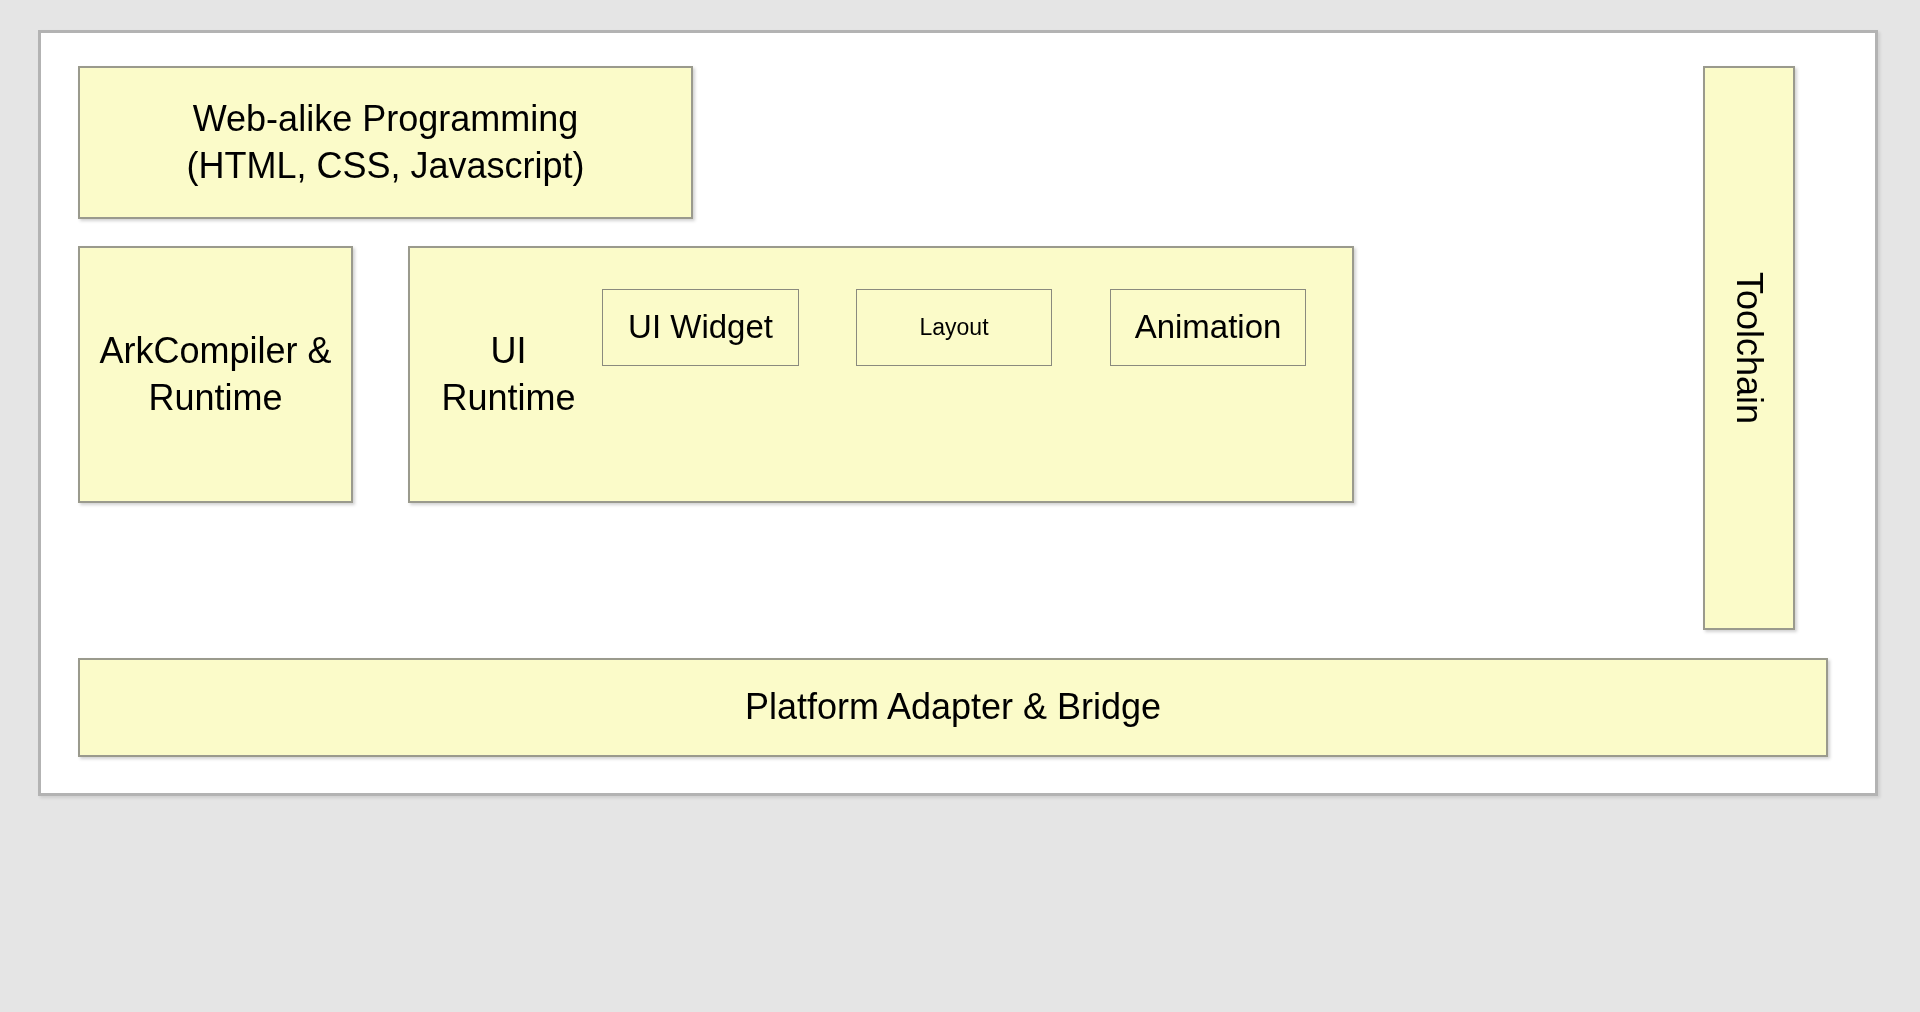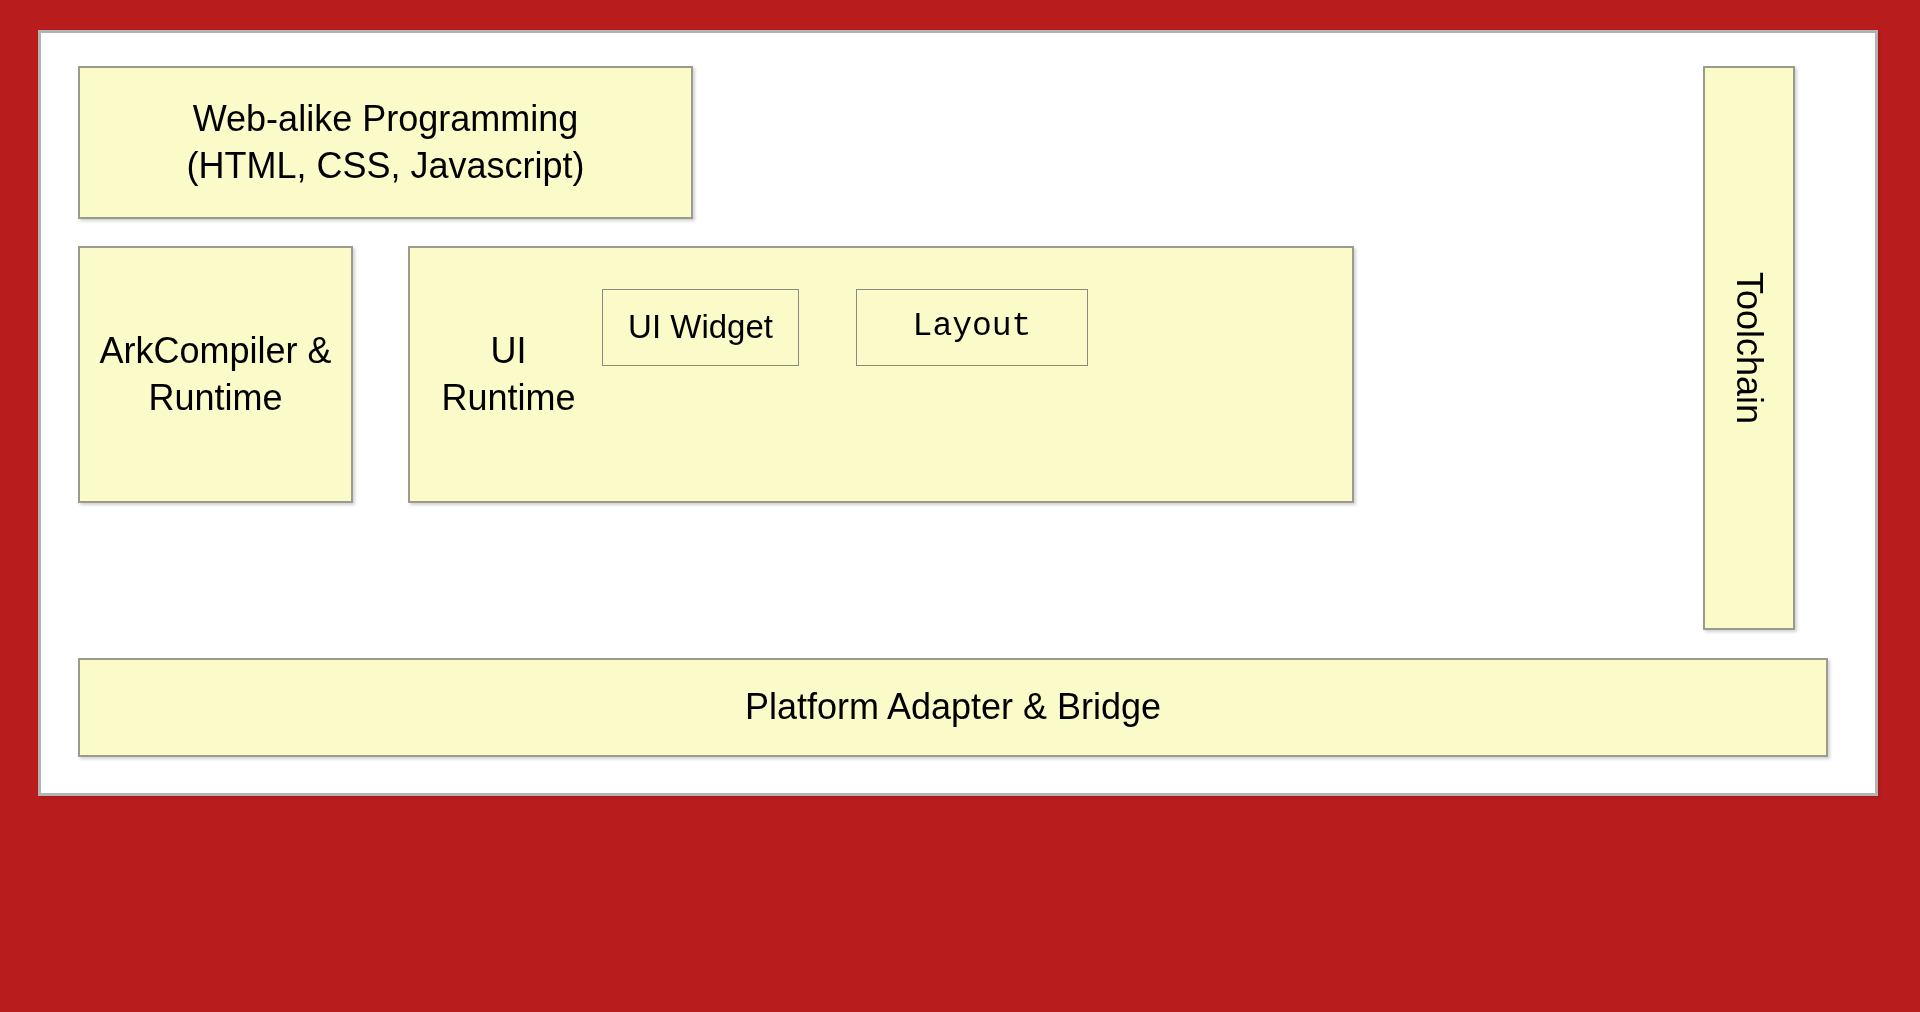--- a/index.html
+++ b/index.html
@@ -12,21 +12,21 @@
     width: 1920px;
     height: 1012px;
     font-family: "Liberation Sans", sans-serif;
     overflow: hidden;
   }
 
   #canvas {
     position: relative;
     width: 1920px;
     height: 1012px;
-    background: #b91c1c;
+    background: #e5e5e5;
   }
 
   
   .outer-frame {
     position: absolute;
     left: 38px;
     top: 30px;
     width: 1840px;
     height: 766px;
     border: 3px solid #b3b3b3;
@@ -107,24 +107,23 @@
   .n-uiwidget {
     left: 602px;
     top: 289px;
     width: 197px;
     height: 77px;
     font-size: 33px;
   }
   .n-layout {
     left: 856px;
     top: 289px;
-    width: 232px;
+    width: 196px;
     height: 77px;
-    font-size: 33px;
-    font-family: Liberation Mono, monospace;
+    font-size: 23px;
   }
   .n-animation {
     left: 1110px;
     top: 289px;
     width: 196px;
     height: 77px;
     font-size: 33px;
   }
   .n-interaction {
     left: 602px;
@@ -191,20 +190,21 @@
 
   <div class="node n-uiengine-container"></div>
 
   <div class="n-uiengine-label">UI
 Runtime</div>
 
   <div class="node thin-border n-uiwidget">UI Widget</div>
 
   <div class="node thin-border n-layout">Layout</div>
 
+  <div class="node thin-border n-animation">Animation</div>
 
 
 
 
   <div class="node n-platformadapter">Platform Adapter &amp; Bridge</div>
 
   <div class="node n-toolchain">
     <span class="vtext">Toolchain</span>
   </div>
 

